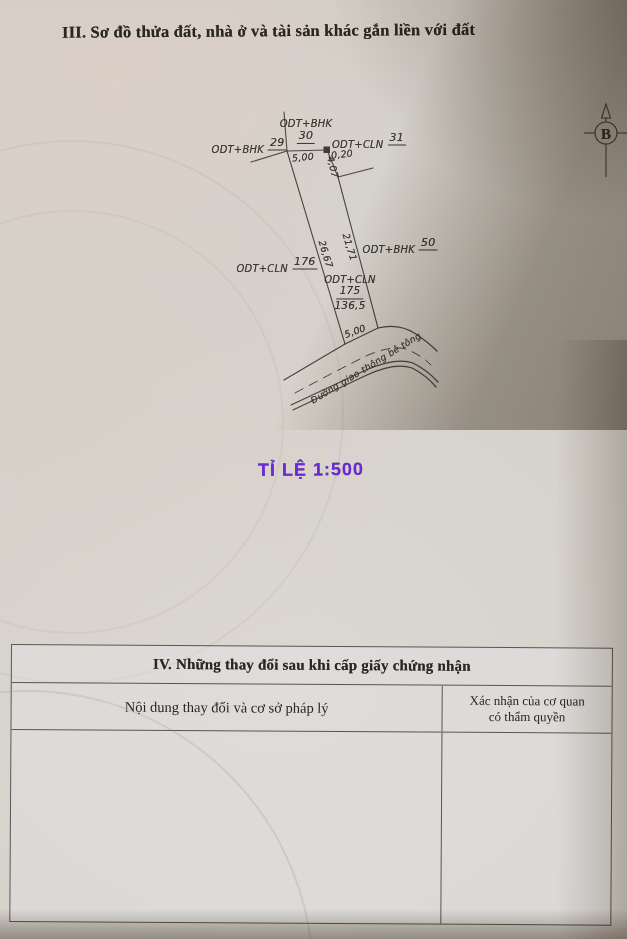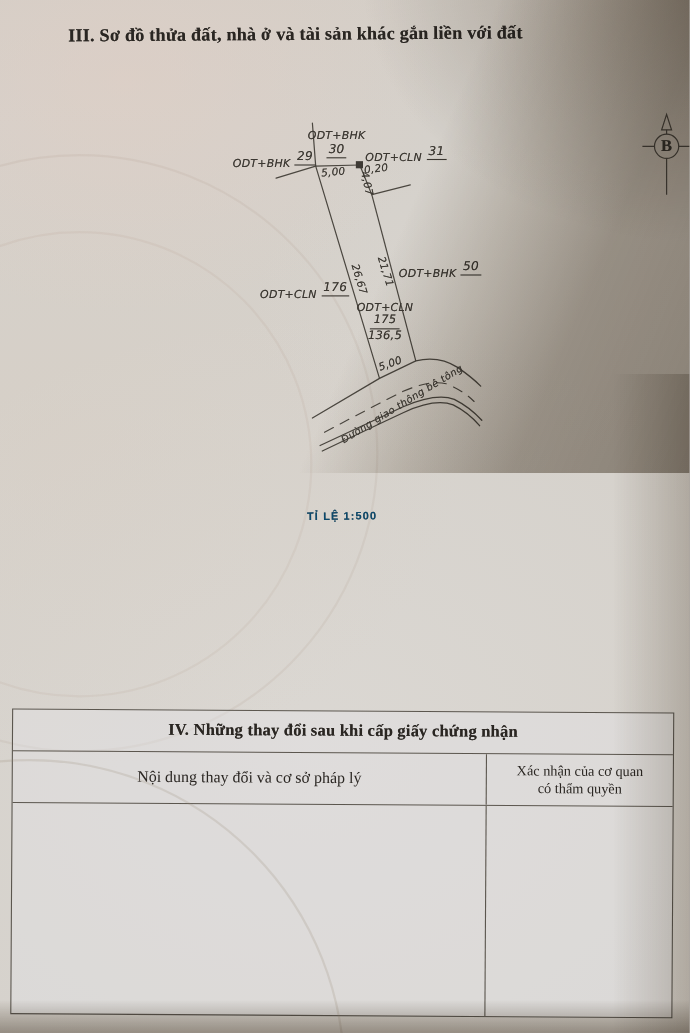--- a/index.html
+++ b/index.html
@@ -65,21 +65,21 @@
   .areanum{border-bottom:1px solid #3b3731;padding:0 3px 1px;font-size:10.5px;}
   .areaval{font-size:10.5px;padding-top:1px;}
   .meas{font-size:9.5px;letter-spacing:.2px;}
   .roadlabel{font-size:9px;letter-spacing:.4px;color:#45413b;}
   .compass-b{
     font-family:"Liberation Serif",serif;font-style:normal;font-weight:bold;
     font-size:15px;color:#403c36;
   }
   .scale{
     font-family:"Liberation Sans",sans-serif;font-style:normal;font-weight:bold;
-    font-size:10px;letter-spacing:1px;color:#0c4a6e;transform:translate(-50%,-50%) rotate(-0.6deg);
+    font-size:18px;letter-spacing:1px;color:#6d28d9;transform:translate(-50%,-50%) rotate(-0.6deg);
   }
   
   .iv-table{
     position:absolute;left:11px;top:644px;width:600px;height:276px;
     border:1.2px solid #5b564e;
     transform:rotate(0.35deg);transform-origin:left top;
     background:rgba(228,229,233,.38);
     display:flex;flex-direction:column;
   }
   .iv-title-row{

